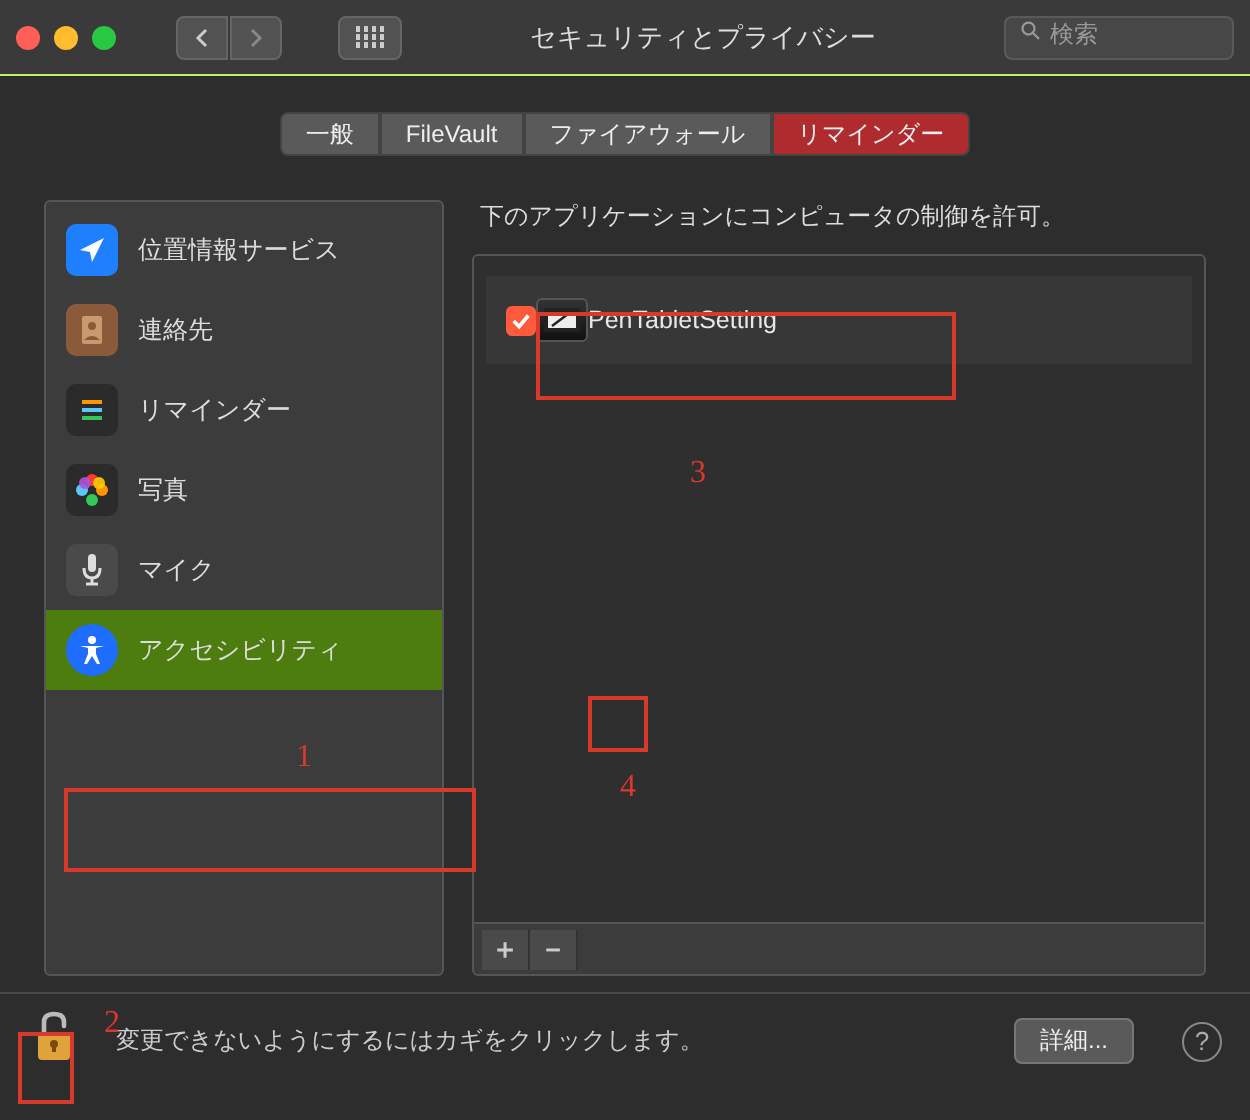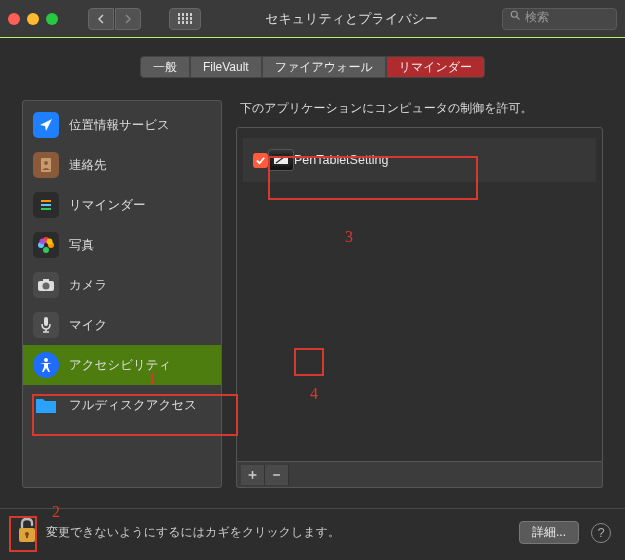--- a/index.html
+++ b/index.html
@@ -134,25 +134,25 @@
   }
   .pm-btn {
     width:24px;height:20px;background:#4a4a4a;
     display:flex;align-items:center;justify-content:center;
     color:#ccc;font-size:14px;font-weight:bold;
     border-right:1px solid #333;
   }
 
   
   .footer {
-    position:absolute; bottom:4px; left:0; right:0;
+    position:absolute; bottom:16px; left:0; right:0;
     height: 48px; border-top:1px solid #4a4a4a;
     display:flex; align-items:center; padding: 0 14px;
     background:#2d2d2d;
-    gap:4px;
+    gap:16px;
   }
   .lock-icon { width:28px; position:relative; }
   .footer-text { color:#ccc; font-size:12px; flex:1; }
   .details-btn {
     background:#5a5a5a; border:1px solid #777; border-radius:4px;
     color:#eee; font-size:12px; padding: 2px 12px;
   }
   .help {
     width:20px;height:20px;border-radius:50%;
     border:1.5px solid #888;color:#aaa;
@@ -267,55 +267,37 @@
           <circle cx="10" cy="15" r="3" fill="#34c759"></circle>
             <circle cx="5" cy="10" r="3" fill="#5ac8fa"></circle>
           <circle cx="13.5" cy="6.5" r="3" fill="#ffcc00" opacity=".9"></circle>
             <circle cx="6.5" cy="6.5" r="3" fill="#af52de" opacity=".9"></circle>
         </svg>
       </div>
       <span>写真</span>
     </div>
     <div class="sb-item">
       <div class="sb-icon" style="background:#4a4a4a">
-        <svg width="18" height="14" viewBox="0 0 18 14">
-            <rect x="1" y="3" width="16" height="10" rx="2" fill="#ddd"></rect>
-            <circle cx="9" cy="8" r="3.5" fill="#666"></circle>
-            <rect x="6" y="1" width="6" height="3" fill="#ddd"></rect>
-          </svg>
-      </div>
-      <span>カメラ</span>
-    </div>
-    <div class="sb-item">
-      <div class="sb-icon" style="background:#4a4a4a">
         <svg width="12" height="18" viewBox="0 0 12 18">
             <rect x="4" y="1" width="4" height="9" rx="2" fill="#ddd"></rect>
             <path d="M2 8 Q2 13 6 13 Q10 13 10 8" stroke="#ddd" stroke-width="1.5" fill="none"></path>
             <line x1="6" y1="13" x2="6" y2="16" stroke="#ddd" stroke-width="1.5"></line>
             <line x1="3" y1="16" x2="9" y2="16" stroke="#ddd" stroke-width="1.5"></line>
           </svg>
       </div>
       <span>マイク</span>
     </div>
     <div class="sb-item sel">
       <div class="sb-icon" style="background:#1e6dff;border-radius:50%">
         <svg width="18" height="18" viewBox="0 0 18 18">
             <circle cx="9" cy="4" r="2" fill="#fff"></circle>
             <path d="M3 7 L15 7 L11 8 L11 11 L13 16 L11.5 16 L9 12 L6.5 16 L5 16 L7 11 L7 8 Z" fill="#fff"></path>
           </svg>
       </div>
       <span>アクセシビリティ</span>
-    </div>
-    <div class="sb-item">
-      <div class="sb-icon" style="background:transparent">
-        <svg width="24" height="20" viewBox="0 0 24 20">
-            <path d="M2 4 L9 4 L11 6 L22 6 L22 18 L2 18 Z" fill="#2aa3ff"></path>
-          </svg>
-      </div>
-      <span>フルディスクアクセス</span>
     </div>
   </div>
 
   <div class="right">
     <div class="desc">下のアプリケーションにコンピュータの制御を許可。</div>
     <div class="applist">
       <div class="app-row">
         <div class="chk">
           <svg viewBox="0 0 12 12">
               <path d="M2 6 L5 9 L10 3"></path>

